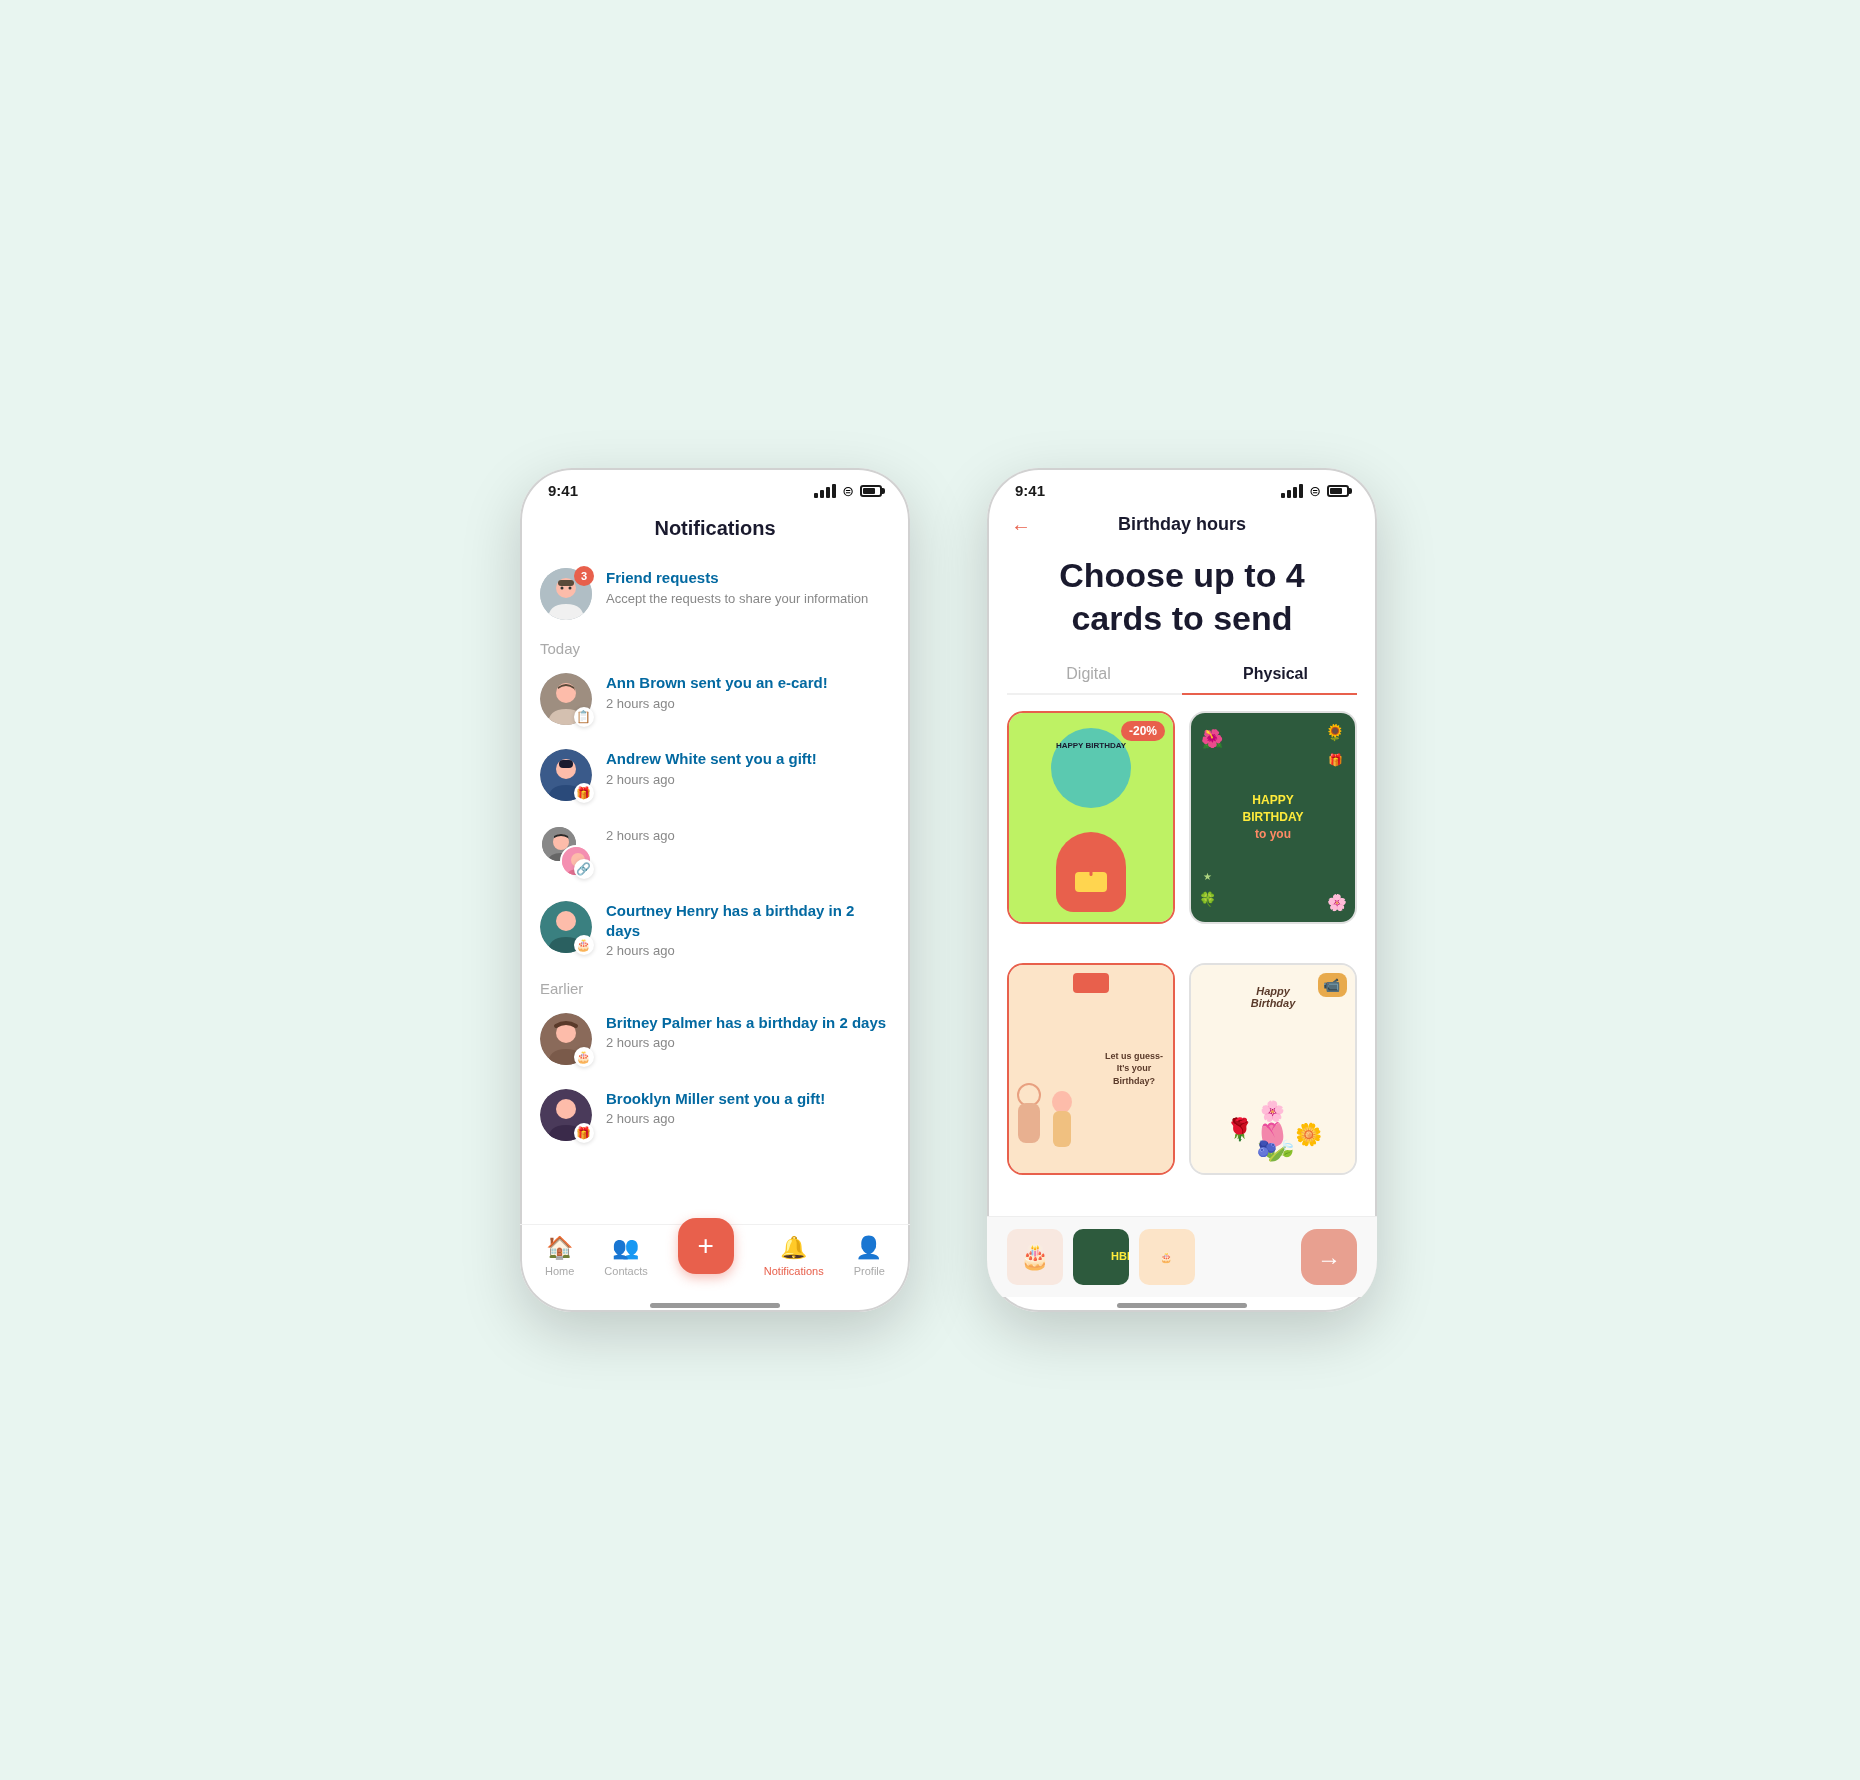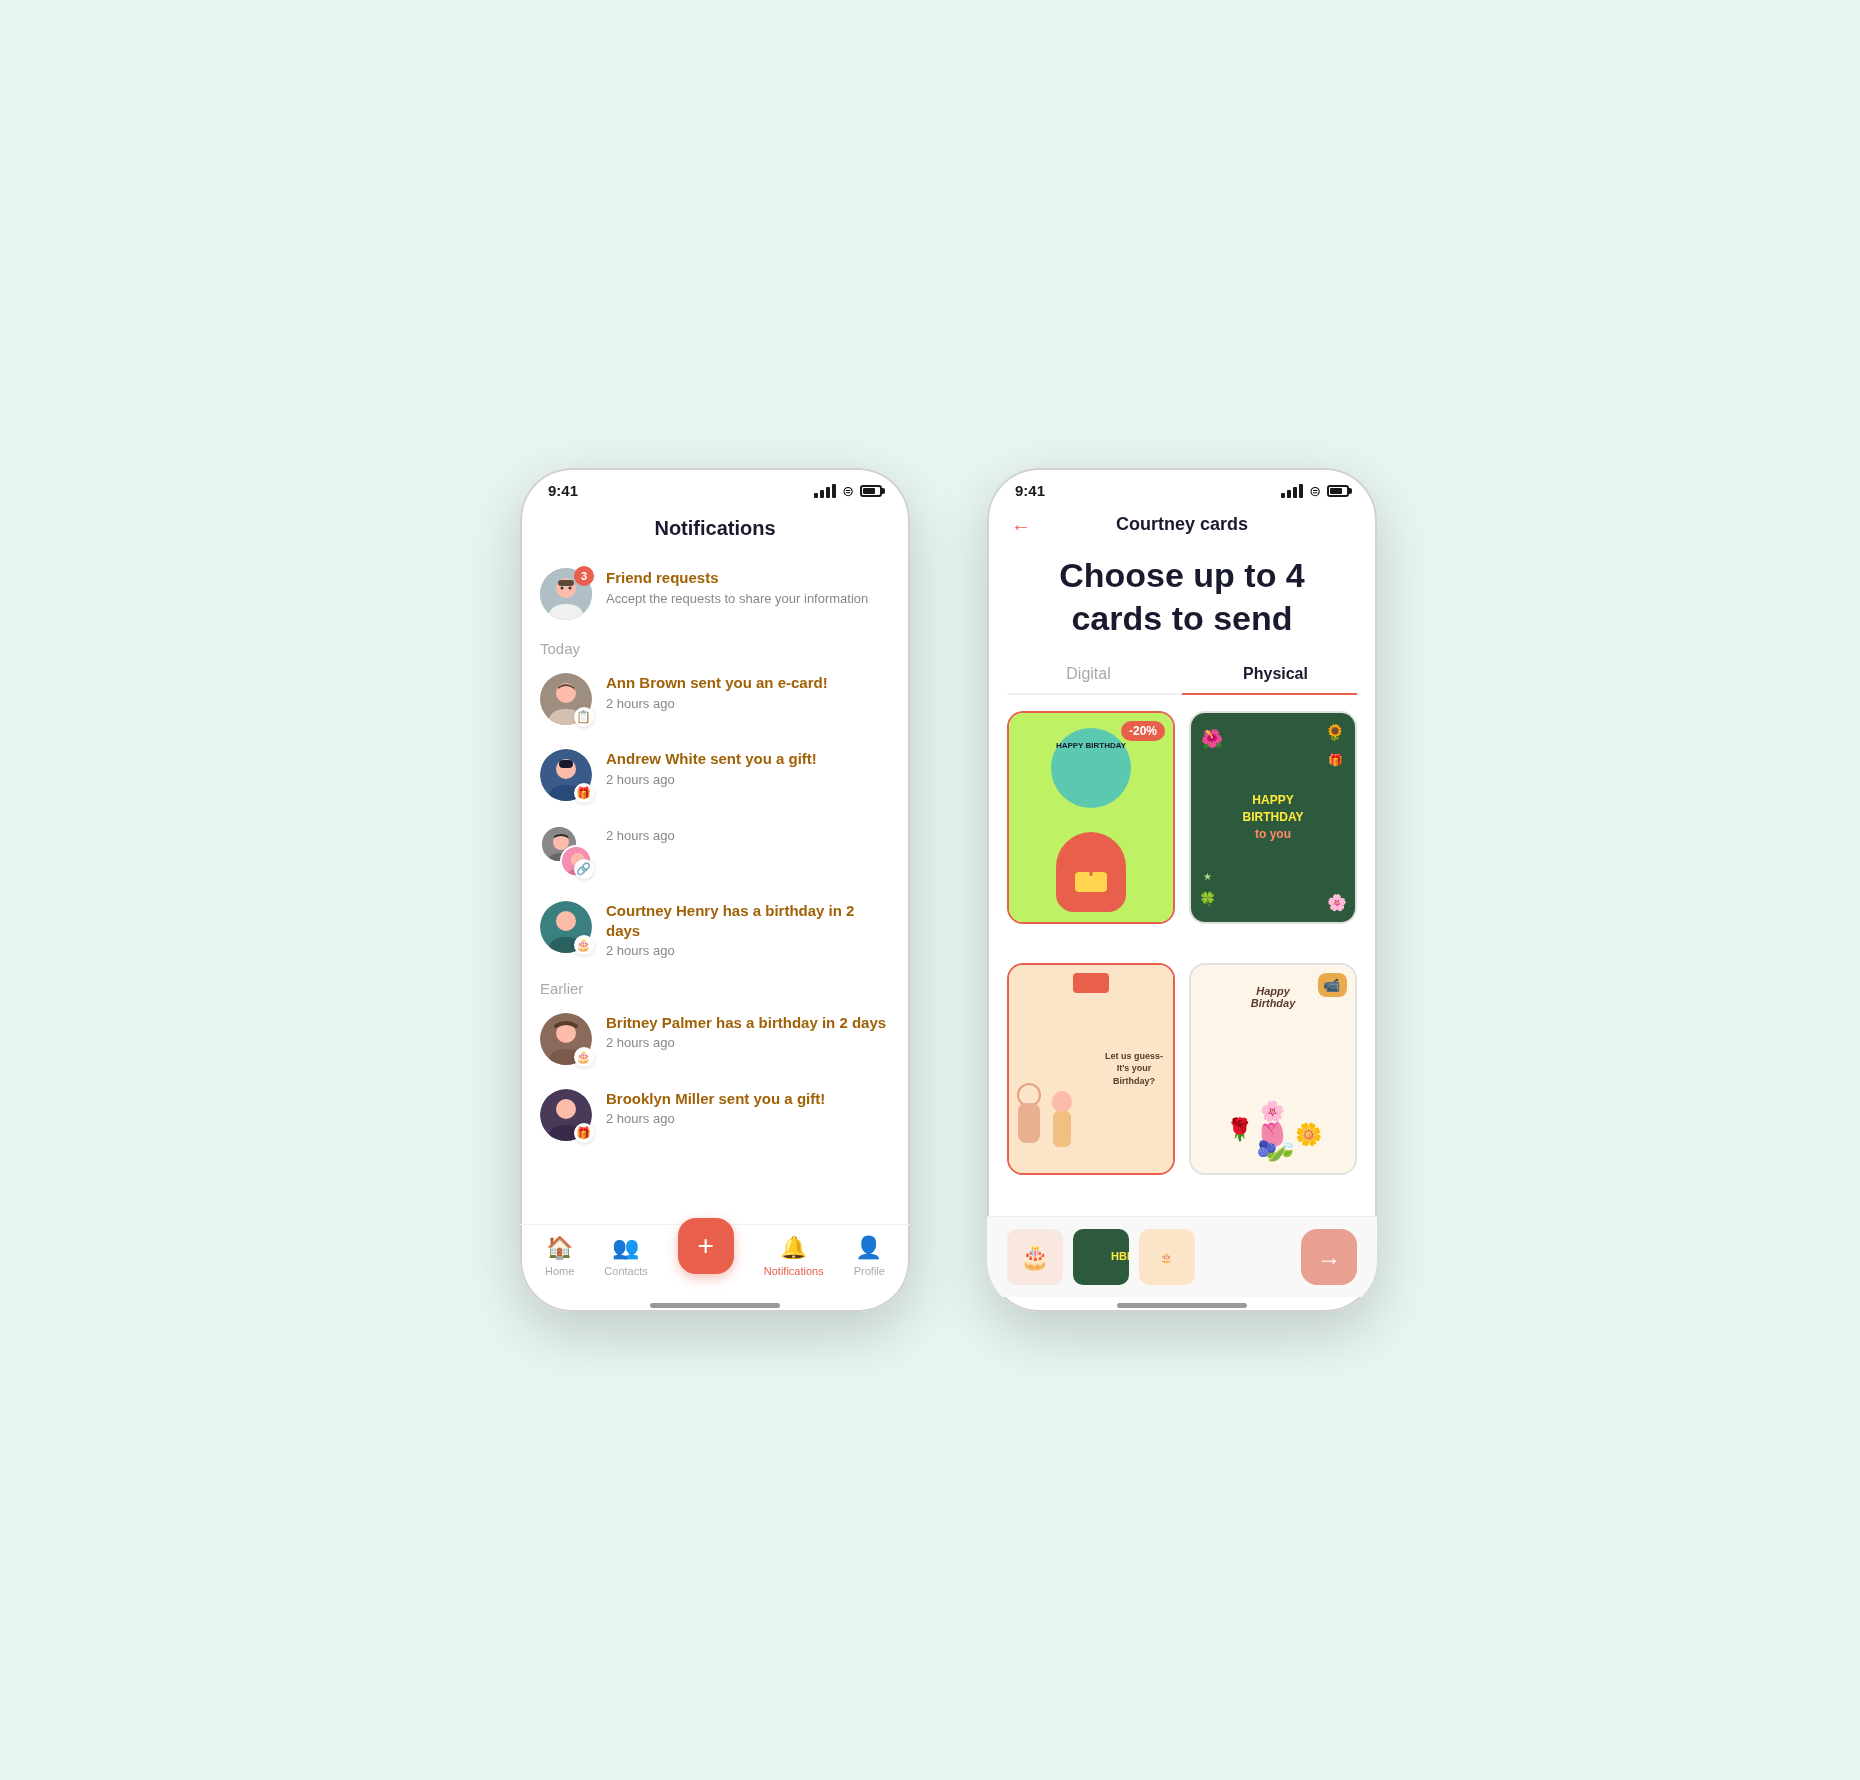--- a/index.html
+++ b/index.html
@@ -159,21 +159,21 @@
       display: flex;
       align-items: center;
       justify-content: center;
       font-size: 12px;
       box-shadow: 0 1px 4px rgba(0,0,0,0.15);
     }
     .notif-text-wrap { flex: 1; }
     .notif-title {
       font-size: 15px;
       font-weight: 600;
-      color: #a16207;
+      color: #0369a1;
       line-height: 1.3;
     }
     .notif-subtitle {
       font-size: 13px;
       color: #888;
       margin-top: 3px;
       line-height: 1.3;
     }
     .section-label {
       font-size: 15px;
@@ -660,21 +660,21 @@
       <div class="battery-icon">
         <div class="battery-fill"></div>
       </div>
     </div>
   </div>
 
   <div class="screen-content cards-screen">
 
     <div class="cards-header">
       <span class="back-btn">←</span>
-      <span class="cards-header-title">Courtney cards</span>
+      <span class="cards-header-title">Birthday hours</span>
       <span style="width:28px;"></span>
     </div>
 
     <div class="cards-main-title">Choose up to 4 cards to send</div>
 
     <div class="cards-tabs">
       <div class="tab-item">
         <span>Digital</span>
       </div>
       <div class="tab-item active">

